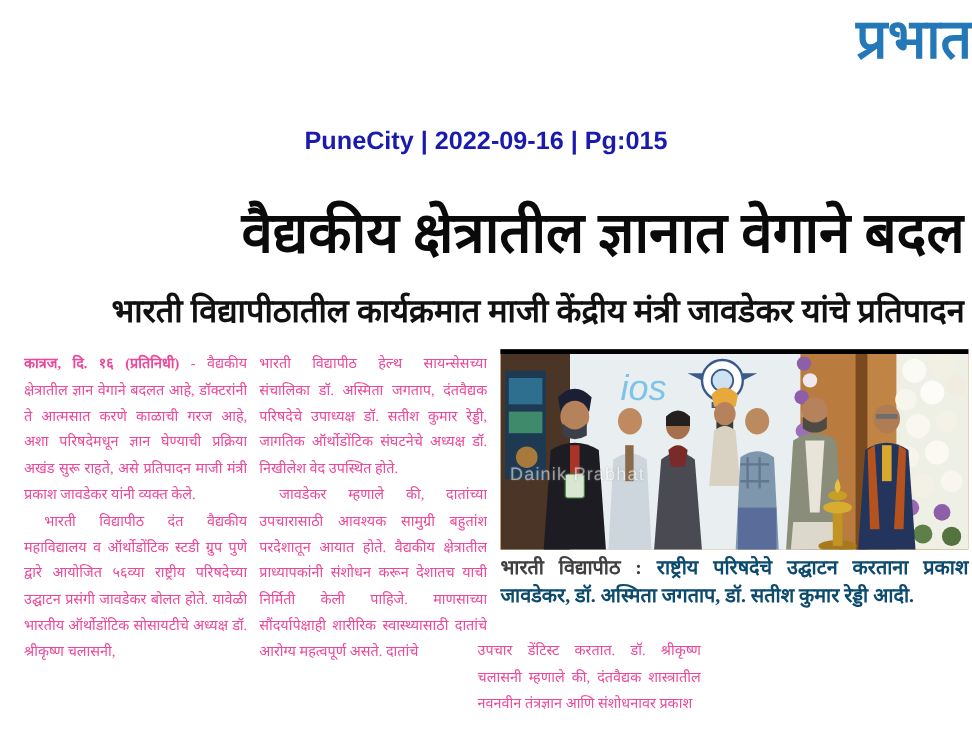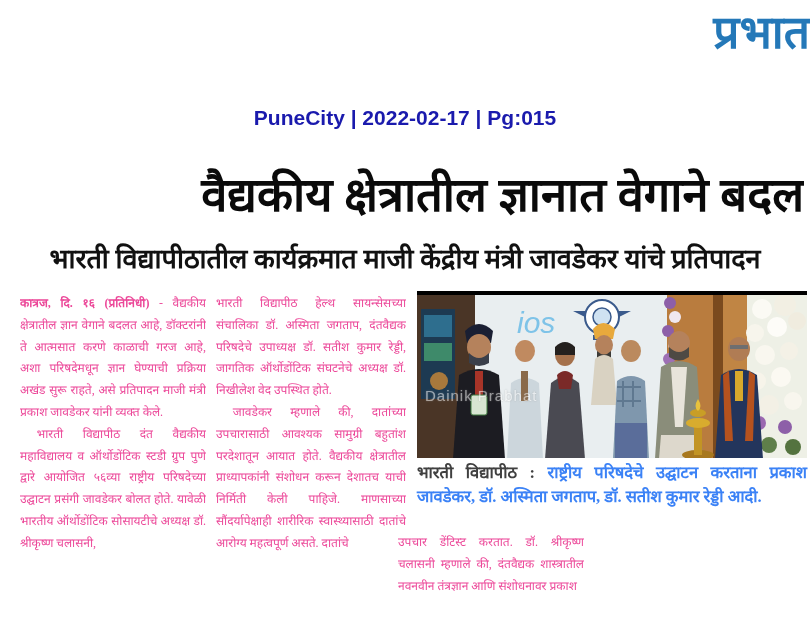--- a/index.html
+++ b/index.html
@@ -20,21 +20,21 @@
     font-family:"Liberation Sans","DejaVu Sans",sans-serif;
     font-weight:bold; font-size:21px; color:#1a1aad;
   }
   
   .headline {
     position:absolute; top:160px; left:6px; width:798px; text-align:right;
     font-weight:bold; font-size:47px; line-height:70px; color:#0a0a0a;
     white-space:nowrap; overflow:hidden;
   }
   .subheadline {
-    position:absolute; top:238px; left:6px; width:798px; text-align:center;
+    position:absolute; top:238px; left:6px; width:798px; text-align:right;
     font-weight:bold; font-size:27px; line-height:42px; color:#111;
     white-space:nowrap; overflow:hidden;
   }
   
   .body-col {
     position:absolute; text-align:justify;
     font-size:12px; line-height:21.8px; color:#ec4899;
   }
   .body-col p { text-align:justify; }
   .body-col p.indent { text-indent:1.4em; }
@@ -54,31 +54,31 @@
     font-family:"Liberation Sans","DejaVu Sans",sans-serif;
     font-size:15px; color:#ffffff; opacity:0.55; letter-spacing:1px;
     text-shadow:0 0 2px #888;
   }
   
   .caption {
     position:absolute; left:417px; top:461px; width:390px;
     font-weight:bold; font-size:16.5px; line-height:23.5px; text-align:justify;
   }
   .caption .lead { color:#404040; }
-  .caption .rest { color:#3b82f6;margin-top:45px; }
+  .caption .rest { color:#0c4a6e;margin-top:45px; }
 </style>
 </head>
 <body>
 
 <div class="page">
 
   <div class="masthead">
     <div class="logo">प्रभात</div>
   </div>
-  <div class="meta-line">PuneCity | 2022-02-17 | Pg:015</div>
+  <div class="meta-line">PuneCity | 2022-09-16 | Pg:015</div>
 
   <div class="headline">वैद्यकीय क्षेत्रातील ज्ञानात वेगाने बदल</div>
   <div class="subheadline">भारती विद्यापीठातील कार्यक्रमात माजी केंद्रीय मंत्री जावडेकर यांचे प्रतिपादन</div>
 
   <div class="body-col" id="col1">
     <p><strong class="dateline">कात्रज, दि. १६ (प्रतिनिधी)</strong><span> - वैद्यकीय क्षेत्रातील ज्ञान वेगाने बदलत आहे, डॉक्टरांनी ते आत्मसात करणे काळाची गरज आहे, अशा परिषदेमधून ज्ञान घेण्याची प्रक्रिया अखंड सुरू राहते, असे प्रतिपादन माजी मंत्री प्रकाश जावडेकर यांनी व्यक्त केले.</span></p>
     <p class="indent">भारती विद्यापीठ दंत वैद्यकीय महाविद्यालय व ऑर्थोडोंटिक स्टडी ग्रुप पुणे द्वारे आयोजित ५६व्या राष्ट्रीय परिषदेच्या उद्घाटन प्रसंगी जावडेकर बोलत होते. यावेळी भारतीय ऑर्थोडोंटिक सोसायटीचे अध्यक्ष डॉ. श्रीकृष्ण चलासनी,</p>
   </div>
 
   <div class="body-col" id="col2">

